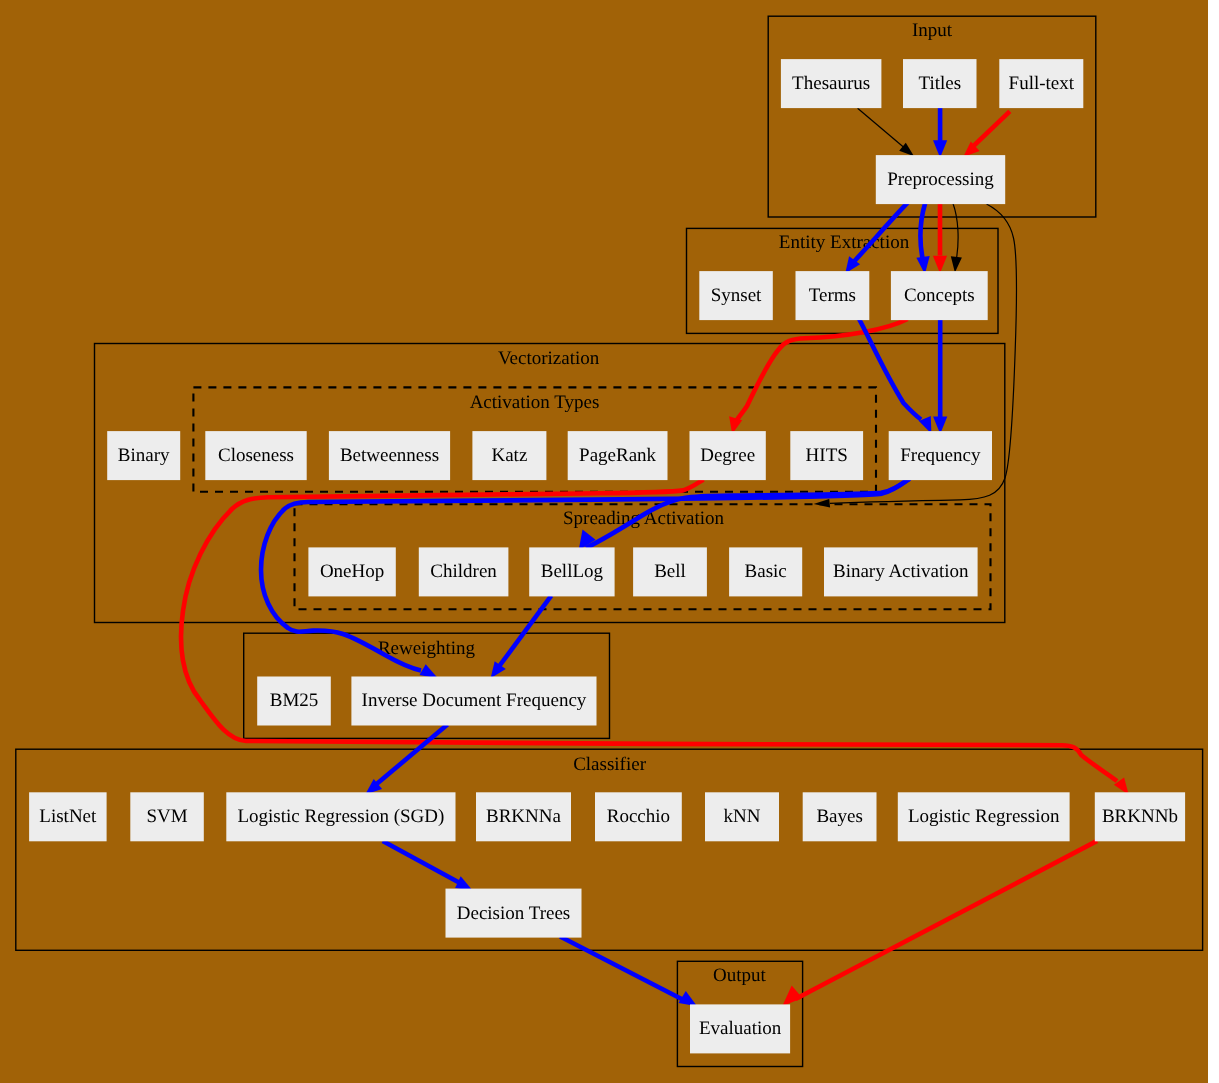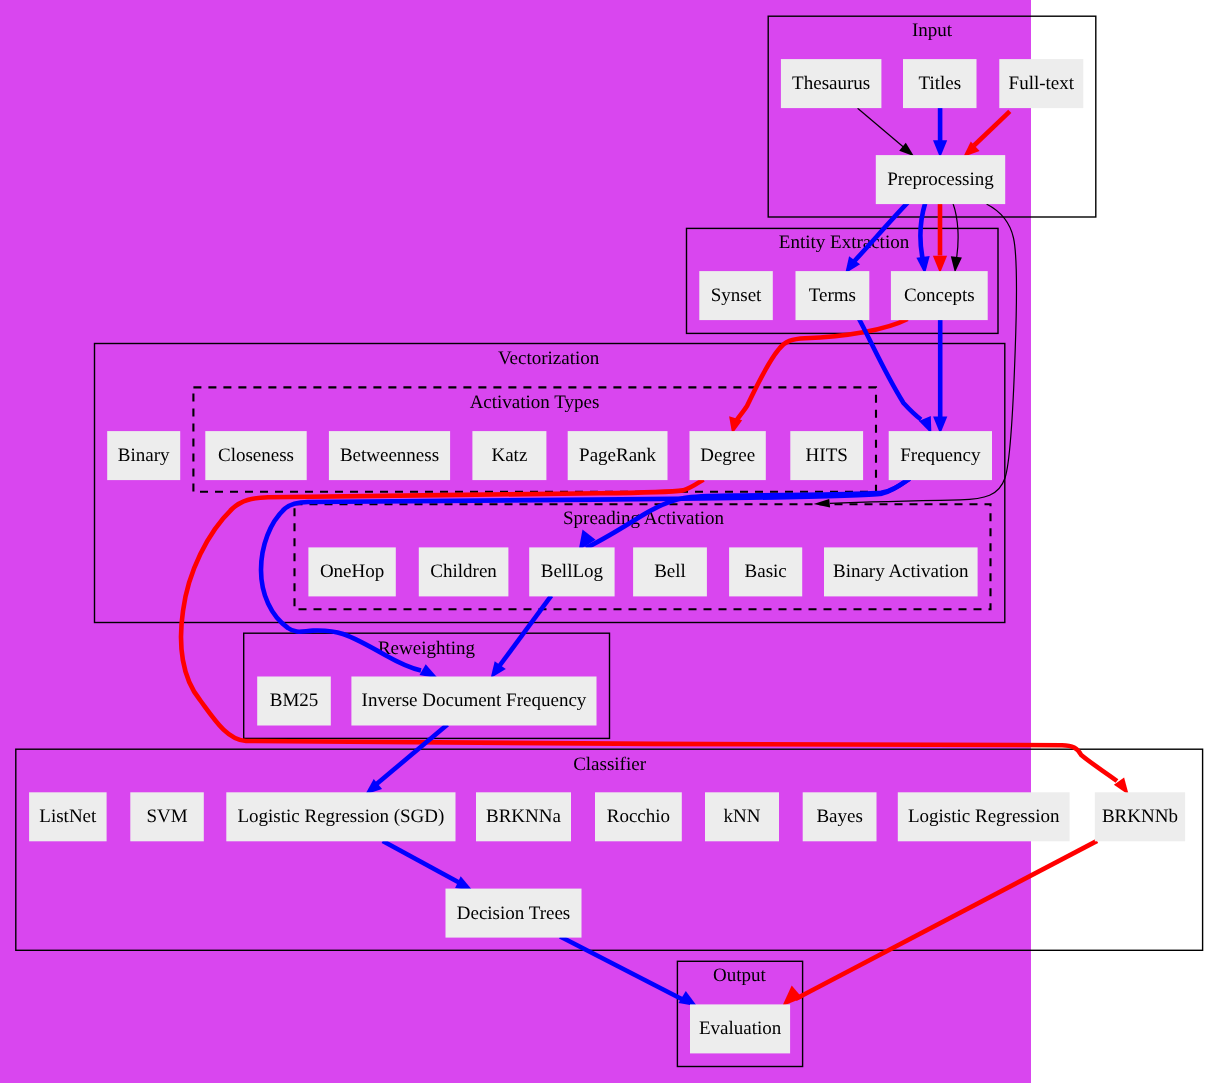--- a/index.html
+++ b/index.html
@@ -1,17 +1,17 @@
 <!DOCTYPE html>
 <html><head>
 <meta charset="utf-8">
 <style>
   html,body{margin:0;padding:0;background:#ffffff;}
   body{width:1219px;height:1083px;overflow:hidden;font-family:"Liberation Serif",serif;}
-  #diagram{position:relative;width:1031px;height:1083px;background:#d946ef;}
+  #diagram{position:relative;width:1208px;height:1083px;background:#a16207;}
   svg{display:block;shape-rendering:geometricPrecision;text-rendering:geometricPrecision;}
   text{paint-order:stroke;}
   .cluster{fill:none;stroke:#000000;stroke-width:1.4;}
   .cluster-dashed{fill:none;stroke:#000000;stroke-width:2.1;stroke-dasharray:8 7;}
   .node-rect{fill:#ededed;stroke:none;}
   .node-label{font-family:"Liberation Serif",serif;font-size:19px;fill:#000000;text-anchor:middle;}
   .cluster-label{font-family:"Liberation Serif",serif;font-size:19px;fill:#000000;text-anchor:middle;}
   .e-black{fill:none;stroke:#000000;stroke-width:1.2;}
   .e-blue{fill:none;stroke:#0000ff;stroke-width:4.6;stroke-linecap:butt;}
   .e-red{fill:none;stroke:#ff0000;stroke-width:4.6;stroke-linecap:butt;}

